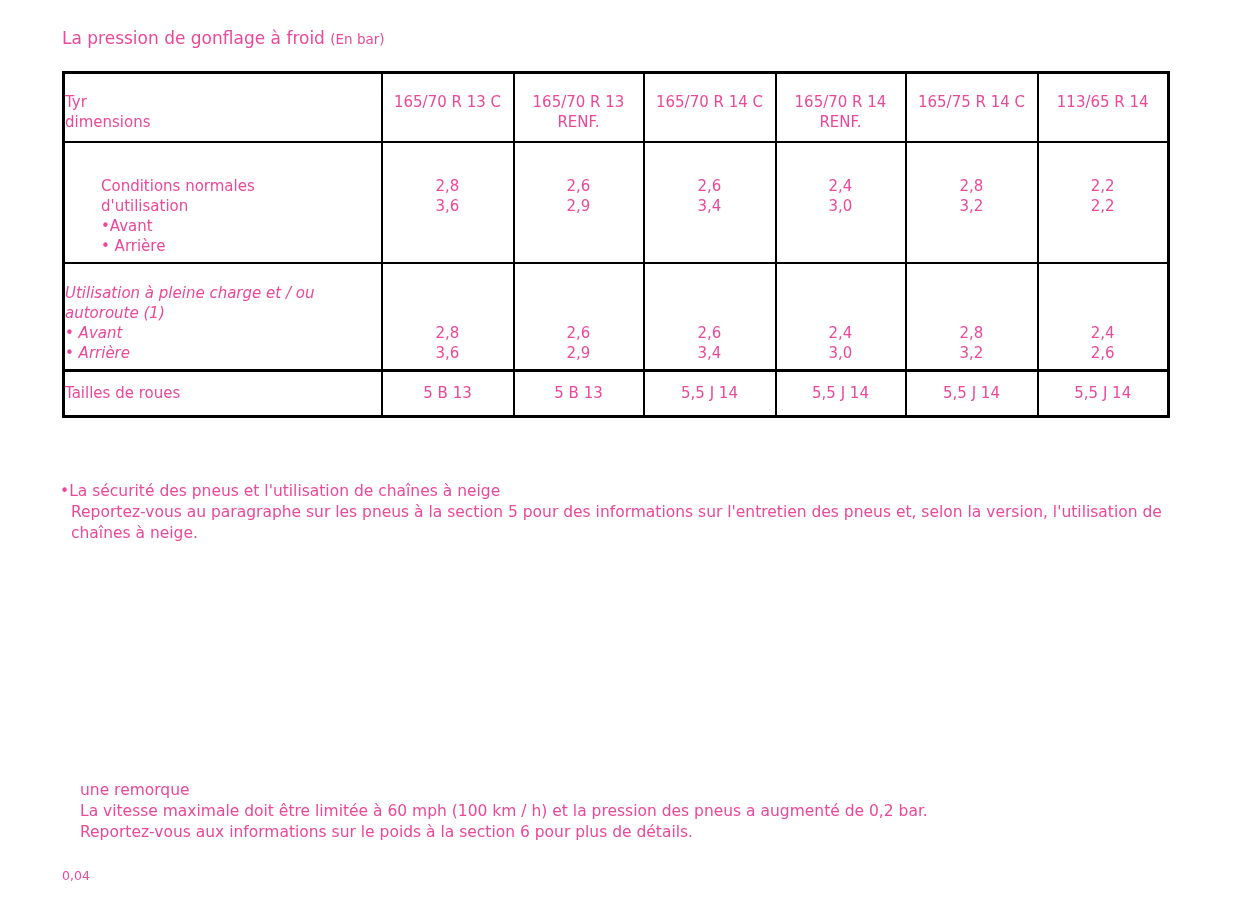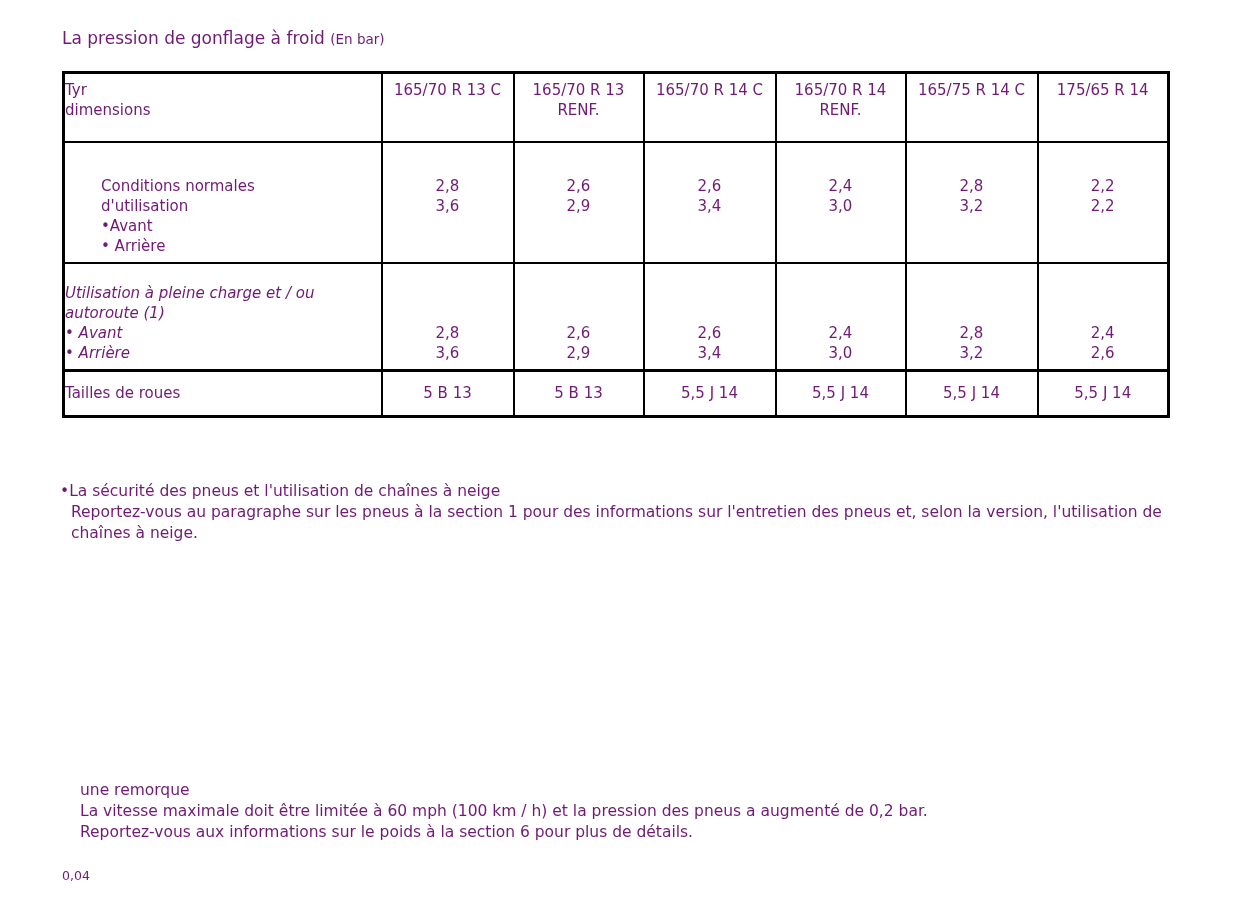--- a/index.html
+++ b/index.html
@@ -1,19 +1,19 @@
 <!DOCTYPE html>
 <html><head>
 <meta charset="utf-8">
 <style>
   * { box-sizing: border-box; }
   html,body { margin:0; padding:0; background:#ffffff; }
   .page {
     position:relative; width:1241px; height:918px; background:#ffffff;
-    font-family:"DejaVu Sans", sans-serif; color:#701a75; overflow:hidden;
+    font-family:"DejaVu Sans", sans-serif; color:#ec4899; overflow:hidden;
   }
   .title { position:absolute; left:62px; top:28px; font-size:17px; white-space:nowrap; }
   .title .suffix { font-size:13.5px; }
 
   table.pressure {
     position:absolute; left:62px; top:71px; width:1108px;
     border-collapse:collapse; table-layout:fixed;
     border:3px solid #000;
   }
   table.pressure td {
@@ -25,21 +25,21 @@
   }
   td.label { text-align:left; padding-left:14px; }
   td.val   { text-align:center;margin-left:36px; }
 
   tr.hdr  { height:69px; }
   tr.r1   { height:85px; }
   tr.r2   { height:108px; }
   tr.r3   { height:87px; }
   tr.r4   { height:46px; }
 
-  tr.hdr td { padding-top:6px; border-bottom-width:2px; }
+  tr.hdr td { padding-top:18px; border-bottom-width:2px; }
   tr.r1  td { border-bottom-width:2px; }
   tr.r2  td { border-bottom-width:3px; }
   tr.r3  td { border-bottom-width:3px; }
 
   tr.r1 td.label { padding-top:13px; }
   .overflow-label { height:66px; overflow:visible;padding-left:36px; }  
   tr.r1 td.val   { padding-top:33px; }
 
   tr.r2 td.label { padding-top:19px;font-style:italic; }
   tr.r2 td.val   { padding-top:59px; }
@@ -88,21 +88,21 @@
       <tr class="hdr">
         <td class="label">Tyr
 dimensions</td>
         <td class="val">165/70 R 13 C</td>
         <td class="val">165/70 R 13
 RENF.</td>
         <td class="val">165/70 R 14 C</td>
         <td class="val">165/70 R 14
 RENF.</td>
         <td class="val">165/75 R 14 C</td>
-        <td class="val">175/65 R 14</td>
+        <td class="val">113/65 R 14</td>
       </tr>
       <tr class="r1">
         <td class="label">
           <div class="overflow-label">Conditions normales
 d'utilisation
 •Avant
 • Arrière</div>
         </td>
         <td class="val">2,8
 3,6</td>
@@ -142,21 +142,21 @@
         <td class="val">5,5 J 14</td>
         <td class="val">5,5 J 14</td>
         <td class="val">5,5 J 14</td>
         <td class="val">5,5 J 14</td>
       </tr>
     </tbody>
   </table>
 
   <div class="notes">
     <div>•La sécurité des pneus et l'utilisation de chaînes à neige</div>
-    <div class="rest">Reportez-vous au paragraphe sur les pneus à la section 1 pour des informations sur l'entretien des pneus et, selon la version, l'utilisation de
+    <div class="rest">Reportez-vous au paragraphe sur les pneus à la section 5 pour des informations sur l'entretien des pneus et, selon la version, l'utilisation de
 chaînes à neige.</div>
   </div>
 
   <div class="footnote">
     <div class="rest">une remorque
 La vitesse maximale doit être limitée à 60 mph (100 km / h) et la pression des pneus a augmenté de 0,2 bar.
 Reportez-vous aux informations sur le poids à la section 6 pour plus de détails.</div>
   </div>
 
   <div class="pageno">0,04</div>

